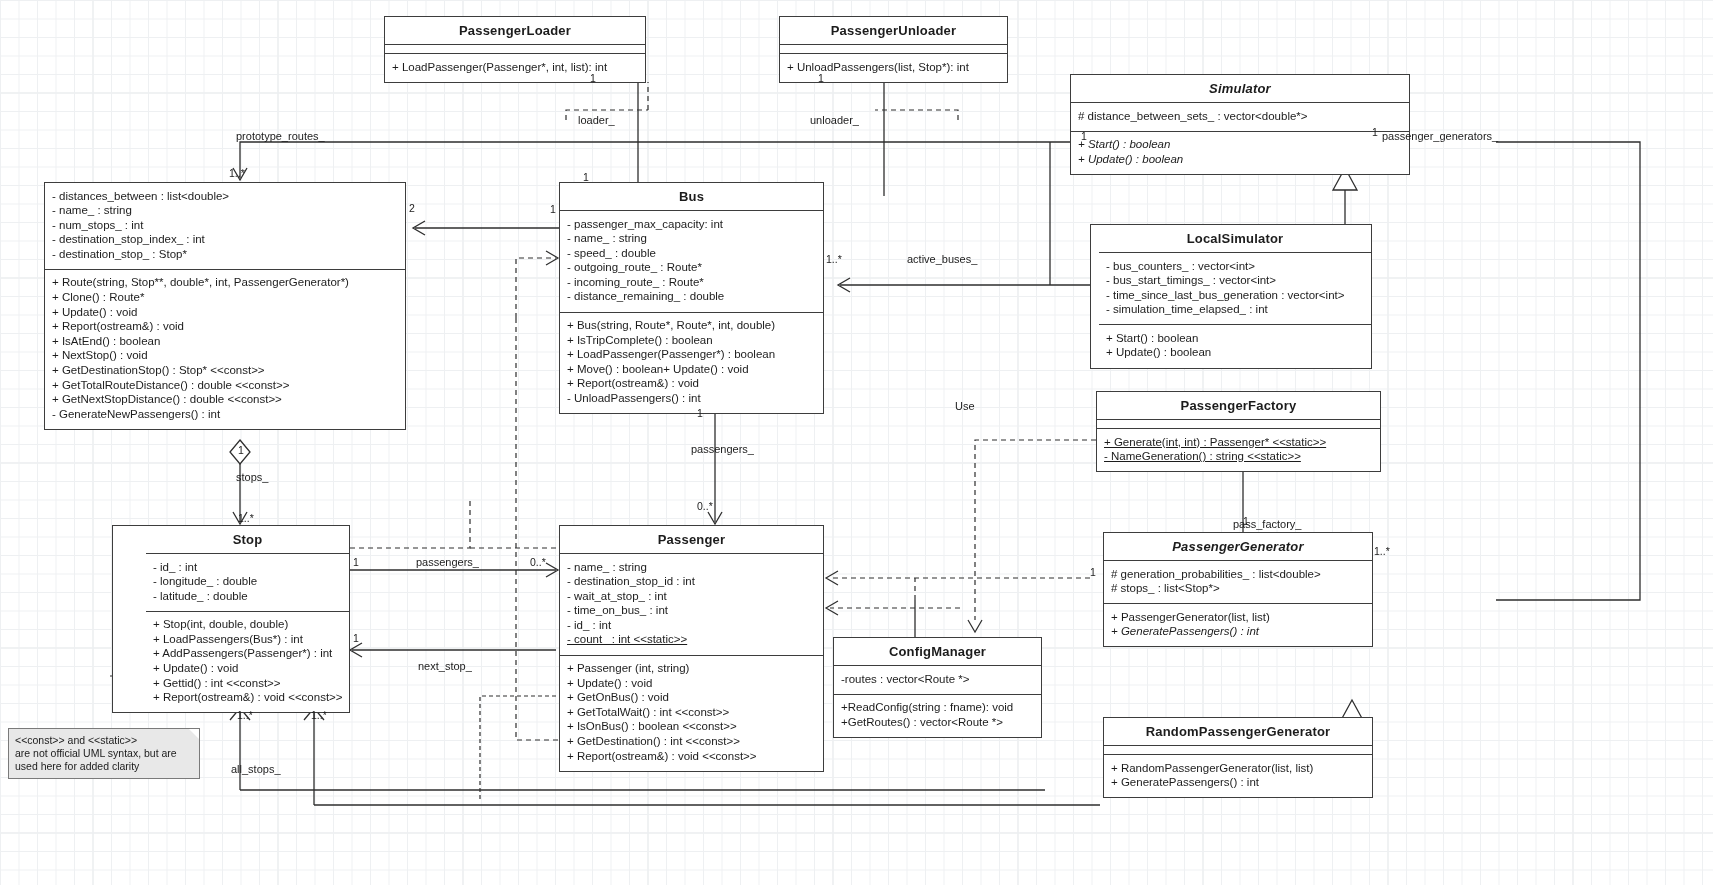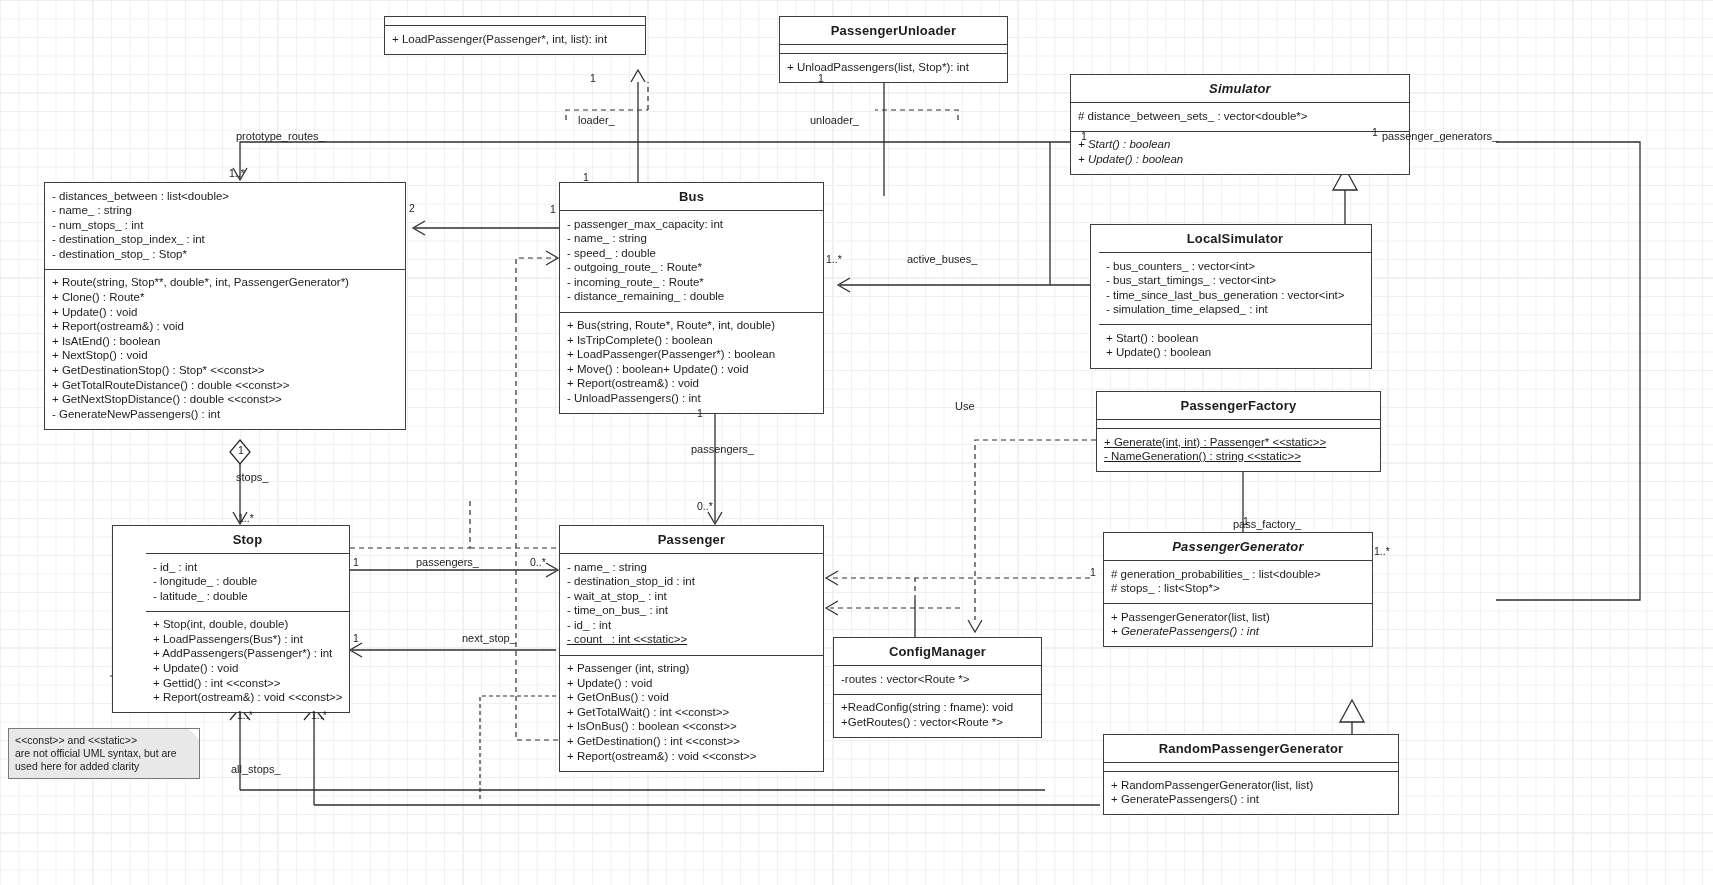--- a/index.html
+++ b/index.html
@@ -191,20 +191,21 @@
     <path d="M968,620 L975,632 L982,620" fill="none" stroke="#2e2e2e" stroke-width="1.2"></path>
 
     <line x1="1243" y1="462" x2="1243" y2="532" stroke="#2e2e2e" stroke-width="1.3"></line>
 
     <line x1="1193" y1="285" x2="1050" y2="285" stroke="#2e2e2e" stroke-width="1.3"></line>
 
     <line x1="834" y1="672" x2="700" y2="672" stroke="none"></line>
   </svg>
 
   <div class="uml-class" style="left:384px; top:16px; width:262px;">
+    <div class="uml-title">PassengerLoader</div>
     <div class="uml-section empty-pad"></div>
     <div class="uml-section">
       <div class="uml-row">+ LoadPassenger(Passenger*, int, list): int</div>
     </div>
   </div>
 
   <div class="uml-class" style="left:779px; top:16px; width:229px;">
     <div class="uml-title">PassengerUnloader</div>
     <div class="uml-section empty-pad"></div>
     <div class="uml-section">
@@ -342,21 +343,21 @@
     <div class="uml-section">
       <div class="uml-row"># generation_probabilities_ : list&lt;double&gt;</div>
       <div class="uml-row"># stops_ : list&lt;Stop*&gt;</div>
     </div>
     <div class="uml-section">
       <div class="uml-row">+ PassengerGenerator(list, list)</div>
       <div class="uml-row italic">+ GeneratePassengers() : int</div>
     </div>
   </div>
 
-  <div class="uml-class" style="left:1103px; top:734px; width:296px;">
+  <div class="uml-class" style="left:1103px; top:717px; width:270px;">
     <div class="uml-title">RandomPassengerGenerator</div>
     <div class="uml-section empty-pad"></div>
     <div class="uml-section">
       <div class="uml-row">+ RandomPassengerGenerator(list, list)</div>
       <div class="uml-row">+ GeneratePassengers() : int</div>
     </div>
   </div>
 
   <div class="note-box" style="left:8px; top:728px; width:192px;">
     <div class="corner"></div>
@@ -369,21 +370,21 @@
       <div class="edge-label" style="left: 236px; top: 130px;">prototype_routes_</div>
       <div class="edge-label" style="left: 578px; top: 114px;">loader_</div>
       <div class="edge-label" style="left: 810px; top: 114px;">unloader_</div>
       <div class="edge-label" style="left: 1382px; top: 130px;">passenger_generators_</div>
       <div class="edge-label" style="left: 907px; top: 253px;">active_buses_</div>
       <div class="edge-label" style="left: 955px; top: 400px;">Use</div>
       <div class="edge-label" style="left: 691px; top: 443px;">passengers_</div>
       <div class="edge-label" style="left: 236px; top: 471px;">stops_</div>
       <div class="edge-label" style="left: 1233px; top: 490px; margin-top: 28px;">pass_factory_</div>
       <div class="edge-label" style="left: 416px; top: 556px;">passengers_</div>
-      <div class="edge-label" style="left: 418px; top: 632px; margin-left: 44px;">next_stop_</div>
+      <div class="edge-label" style="left: 418px; top: 660px;">next_stop_</div>
       <div class="edge-label" style="left: 231px; top: 763px;">all_stops_</div>
       <div class="mult-label" style="left: 590px; top: 72px;">1</div>
       <div class="mult-label" style="left: 818px; top: 72px;">1</div>
       <div class="mult-label" style="left: 1081px; top: 130px;">1</div>
       <div class="mult-label" style="left: 1372px; top: 126px;">1</div>
       <div class="mult-label" style="left: 229px; top: 167px;">1..*</div>
       <div class="mult-label" style="left: 409px; top: 202px;">2</div>
       <div class="mult-label" style="left: 583px; top: 171px;">1</div>
       <div class="mult-label" style="left: 550px; top: 203px;">1</div>
       <div class="mult-label" style="left: 826px; top: 253px;">1..*</div>

